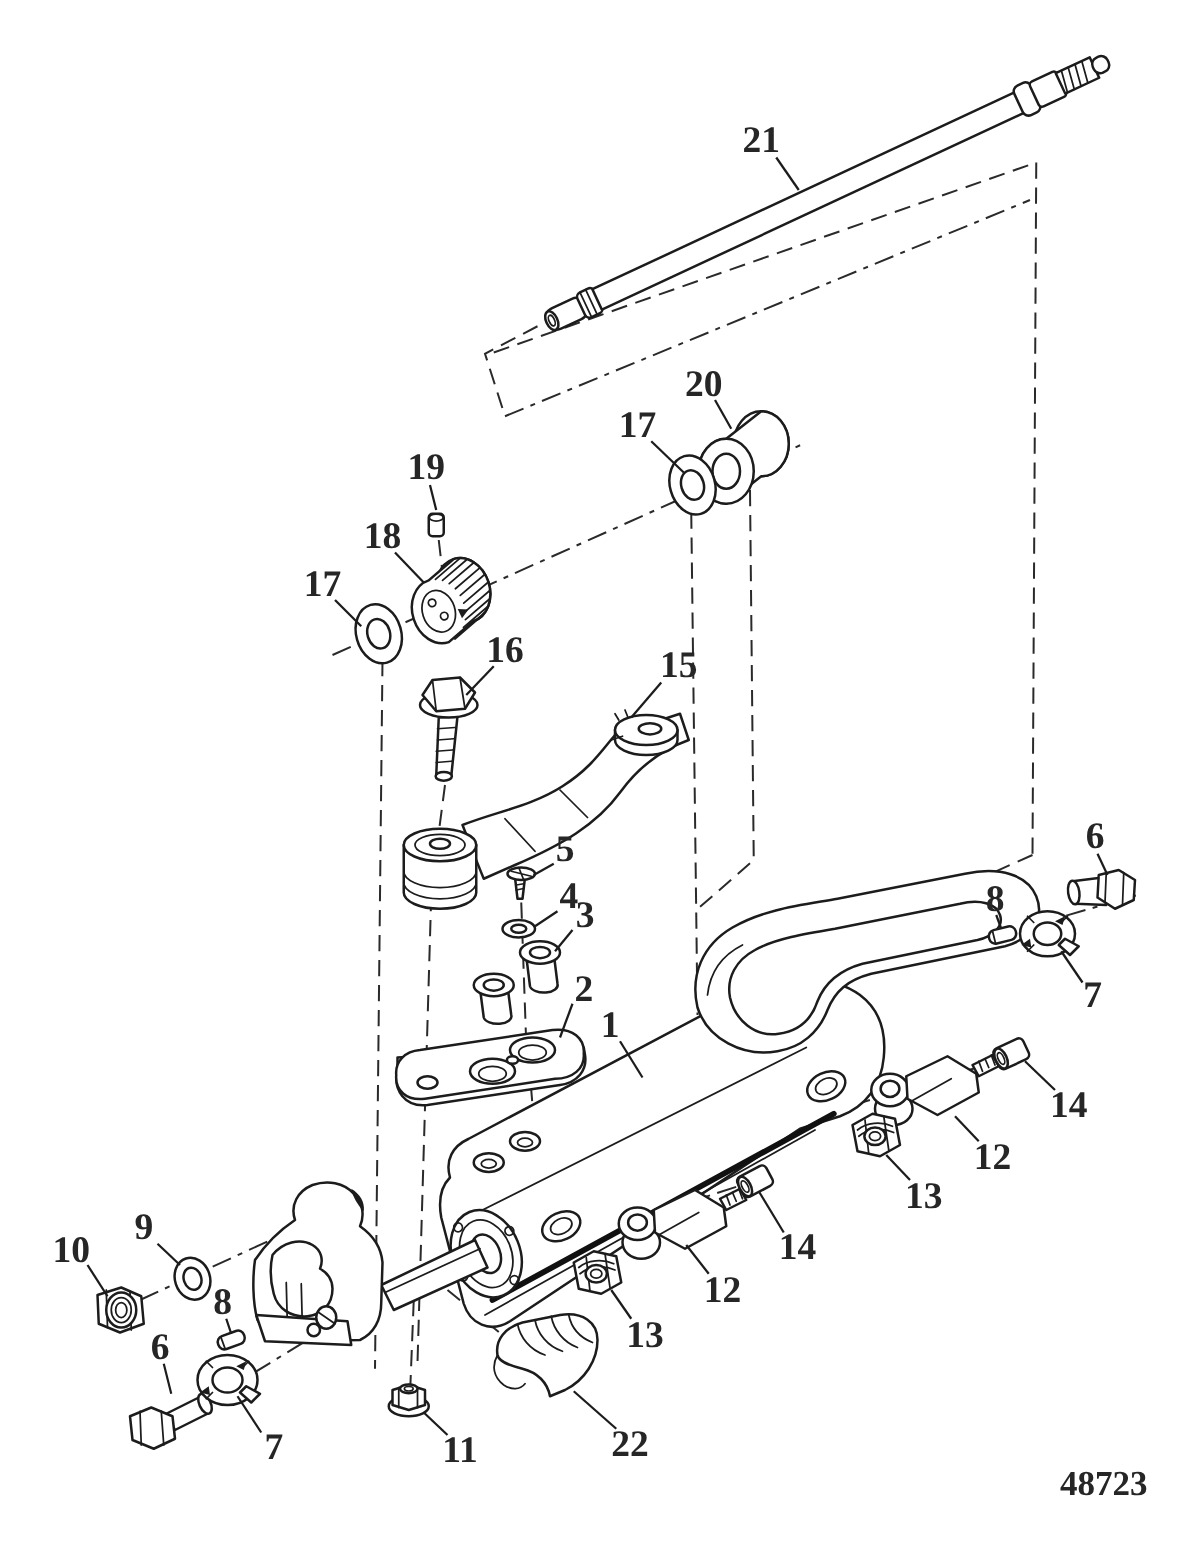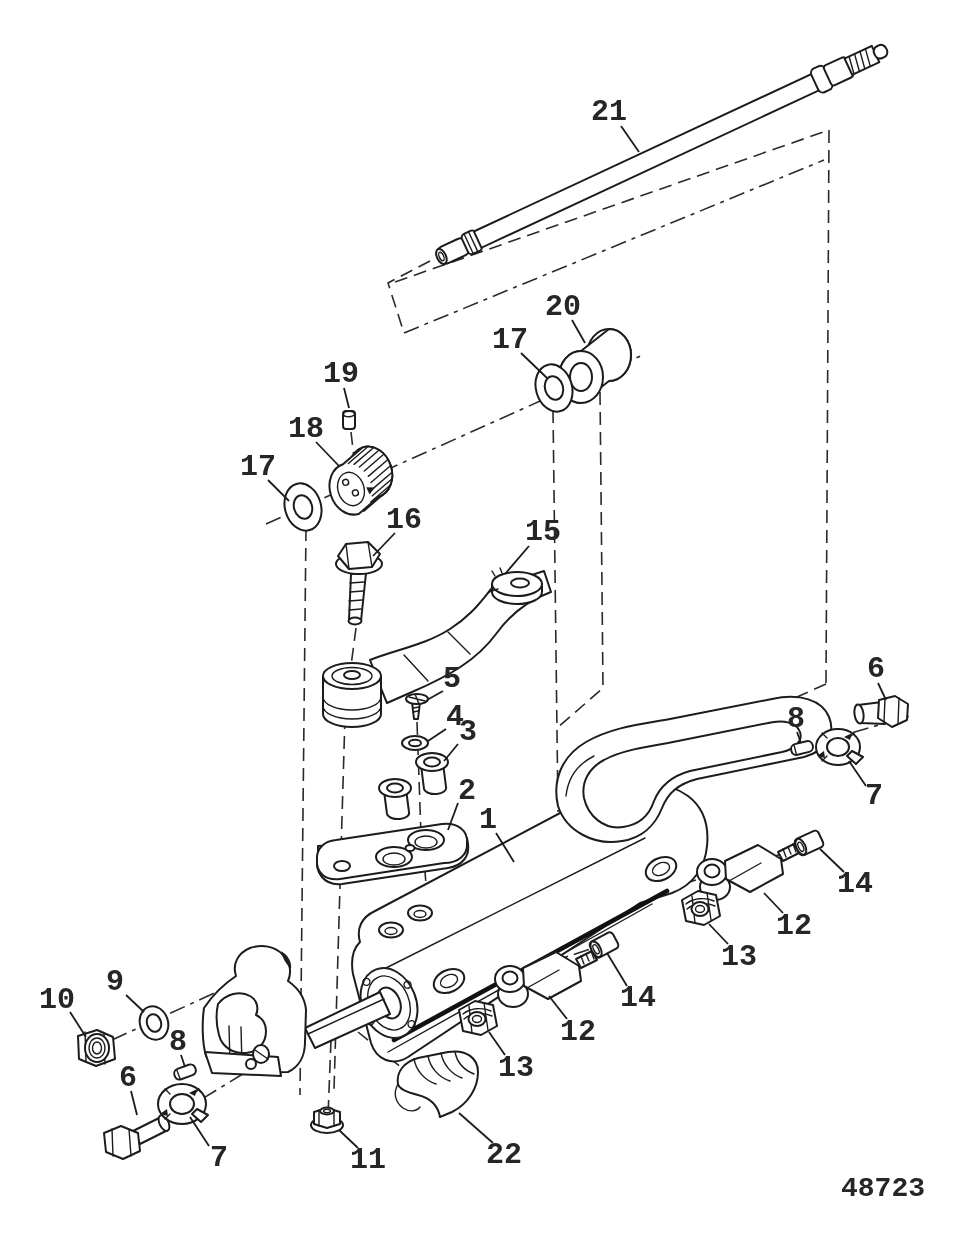--- a/index.html
+++ b/index.html
@@ -1,20 +1,20 @@
 <!DOCTYPE html>
 <html><head>
 <meta charset="utf-8">
 <style>
   html,body{margin:0;padding:0;background:#ffffff;}
   .stage{
     position:relative;
     width:955px;height:1241px;
     background:#ffffff;
-    font-family:Liberation Mono, monospace;
+    font-family:Liberation Serif, serif;
     overflow:hidden;
   }
   svg{position:absolute;left:0;top:0;}
   .p  {fill:#ffffff;stroke:#1c1c1c;stroke-width:2;stroke-linejoin:round;stroke-linecap:round;}
   .p3 {fill:#ffffff;stroke:#1c1c1c;stroke-width:3.4;stroke-linejoin:round;}
   .t  {fill:none;stroke:#1c1c1c;stroke-width:1.4;stroke-linejoin:round;stroke-linecap:round;}
   .hv {fill:none;stroke:#111111;stroke-width:4.6;stroke-linecap:round;}
   .dk {fill:#1c1c1c;stroke:none;}
   .gd {fill:none;stroke:#2a2a2a;stroke-width:1.6;stroke-dasharray:13 7;}
   .gdd{fill:none;stroke:#2a2a2a;stroke-width:1.6;stroke-dasharray:16 6 4 6;}

